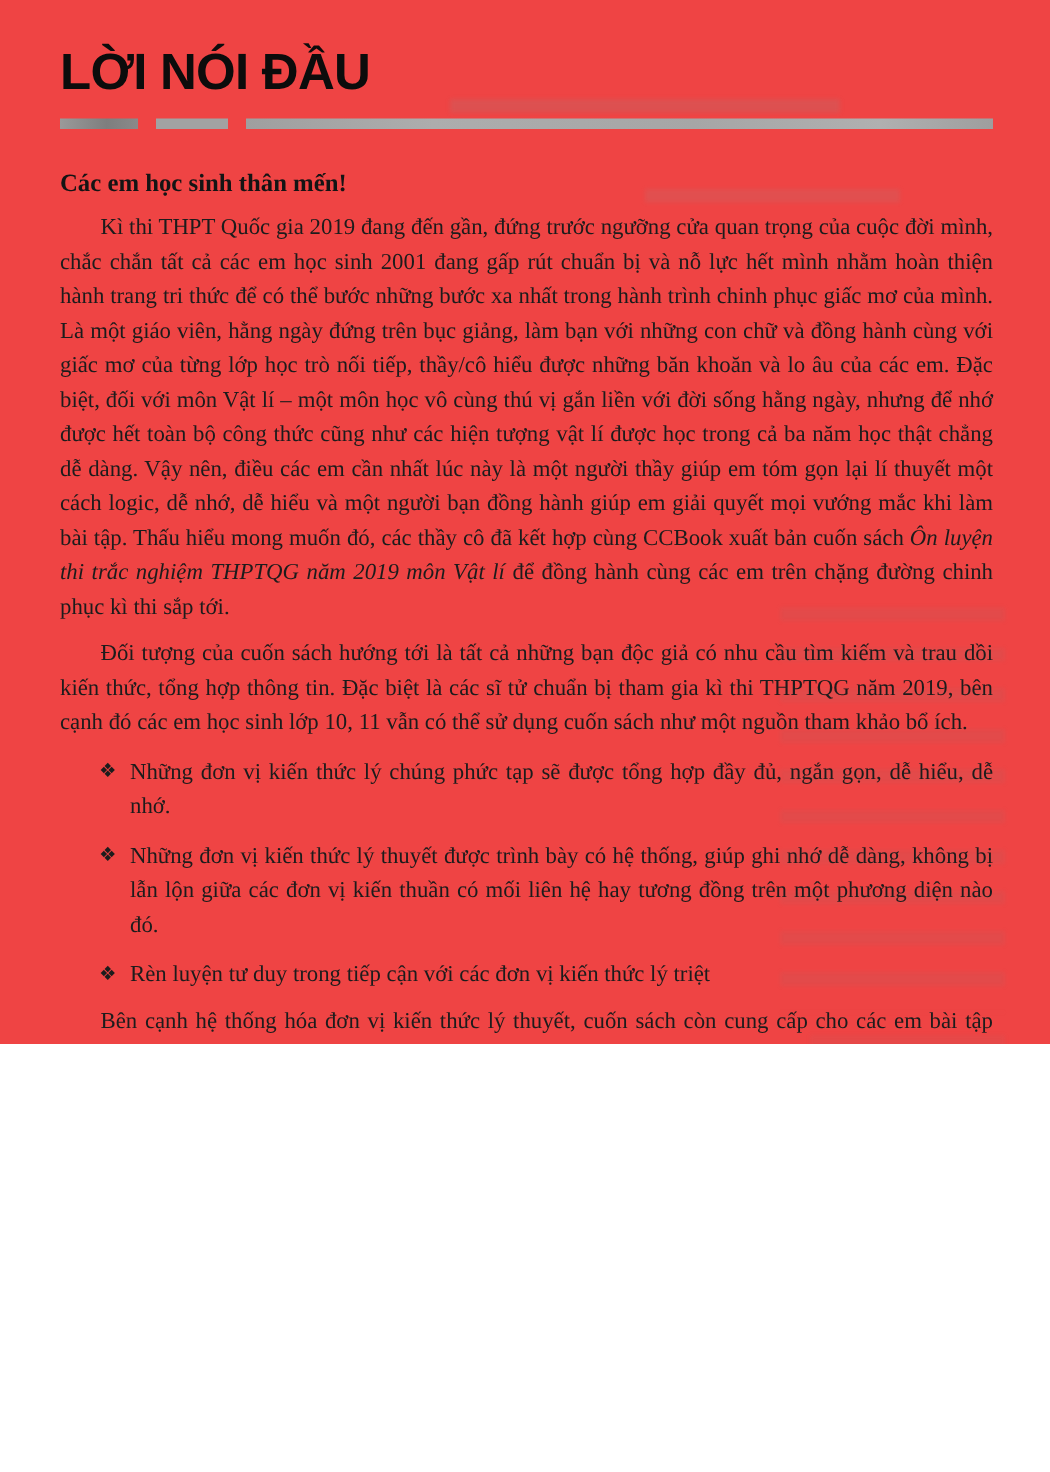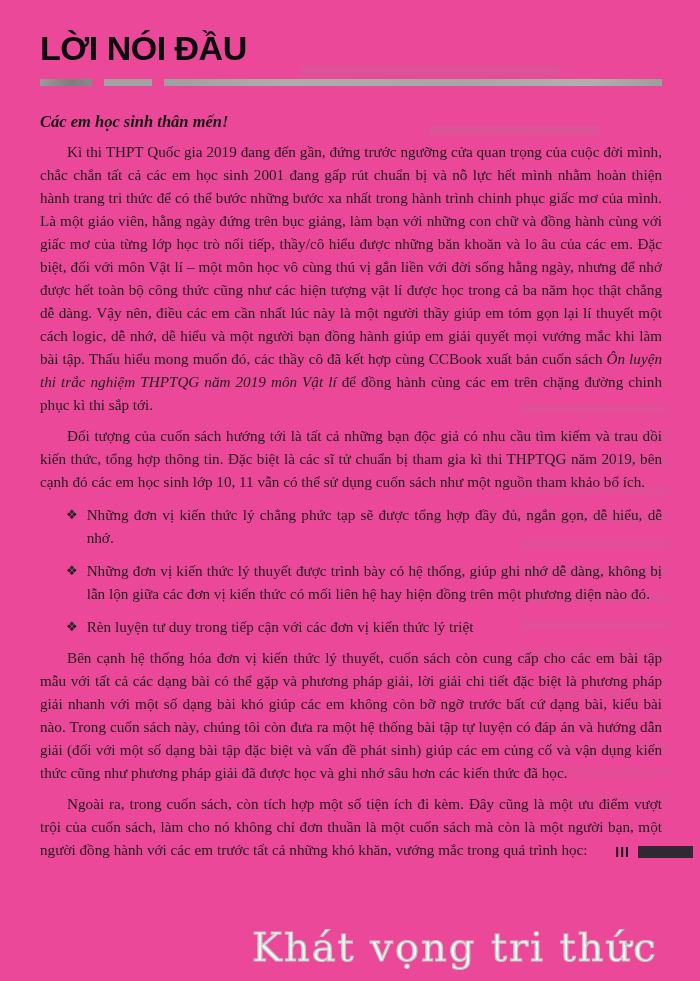--- a/index.html
+++ b/index.html
@@ -1,20 +1,20 @@
 <!DOCTYPE html>
 <html><head>
 <meta charset="utf-8">
 <style>
   html, body { margin: 0; padding: 0; background: #ffffff; }
   .page {
     position: relative;
     width: 700px;
-    height: 981px;
-    background: #ec4899;
+    height: 696px;
+    background: #ef4444;
     overflow: hidden;
     font-family: "Liberation Serif", serif;
     color: #1c1c1c;
   }
   .inner {
     position: absolute;
     left: 40px;
     top: 0;
     width: 622px;
   }
@@ -29,21 +29,20 @@
   }
   .rule { position: relative; margin-top: 13px; height: 7px; }
   .rule .seg { position: absolute; top: 0; height: 7px; }
   .rule .seg1 { left: 0;   width: 52px;  background: linear-gradient(90deg,#9a9a9a,#7e7e7e 60%,#8a8a8a); }
   .rule .seg2 { left: 64px; width: 48px; background: #a2a2a2; }
   .rule .seg3 { left: 124px; width: 498px;
     background: linear-gradient(90deg,#9f9f9f,#adadad 25%,#a6a6a6 60%,#b0b0b0 85%,#9e9e9e); }
   .greeting {
     margin: 26px 0 0 0;
     font-weight: bold;
-    font-style: italic;
     font-size: 16.5px;
     color: #141414;
   }
   .body-text { margin-top: 2px; }
   .body-p {
     margin: 8px 0 0 0;
     font-size: 15.2px;
     line-height: 23px;
     text-align: justify;
     text-indent: 27px;
@@ -134,25 +133,25 @@
     </div>
 
     <p class="greeting">Các em học sinh thân mến!</p>
 
     <div class="body-text">
         <p class="body-p"><span>Kì thi THPT Quốc gia 2019 đang đến gần, đứng trước ngưỡng cửa quan trọng của cuộc đời mình, chắc chắn tất cả các em học sinh 2001 đang gấp rút chuẩn bị và nỗ lực hết mình nhằm hoàn thiện hành trang tri thức để có thể bước những bước xa nhất trong hành trình chinh phục giấc mơ của mình. Là một giáo viên, hằng ngày đứng trên bục giảng, làm bạn với những con chữ và đồng hành cùng với giấc mơ của từng lớp học trò nối tiếp, thầy/cô hiểu được những băn khoăn và lo âu của các em. Đặc biệt, đối với môn Vật lí – một môn học vô cùng thú vị gắn liền với đời sống hằng ngày, nhưng để nhớ được hết toàn bộ công thức cũng như các hiện tượng vật lí được học trong cả ba năm học thật chẳng dễ dàng. Vậy nên, điều các em cần nhất lúc này là một người thầy giúp em tóm gọn lại lí thuyết một cách logic, dễ nhớ, dễ hiểu và một người bạn đồng hành giúp em giải quyết mọi vướng mắc khi làm bài tập. Thấu hiểu mong muốn đó, các thầy cô đã kết hợp cùng CCBook xuất bản cuốn sách </span><span class="it">Ôn luyện thi trắc nghiệm THPTQG năm 2019 môn Vật lí</span><span> để đồng hành cùng các em trên chặng đường chinh phục kì thi sắp tới.</span></p>
         <p class="body-p"><span>Đối tượng của cuốn sách hướng tới là tất cả những bạn độc giả có nhu cầu tìm kiếm và trau dồi kiến thức, tổng hợp thông tin. Đặc biệt là các sĩ tử chuẩn bị tham gia kì thi THPTQG năm 2019, bên cạnh đó các em học sinh lớp 10, 11 vẫn có thể sử dụng cuốn sách như một nguồn tham khảo bổ ích.</span></p>
         <div class="bullets">
           <div class="bullet">
             <span class="marker">❖</span>
-            <span class="btext">Những đơn vị kiến thức lý chẳng phức tạp sẽ được tổng hợp đầy đủ, ngắn gọn, dễ hiểu, dễ nhớ.</span>
+            <span class="btext">Những đơn vị kiến thức lý chúng phức tạp sẽ được tổng hợp đầy đủ, ngắn gọn, dễ hiểu, dễ nhớ.</span>
           </div>
           <div class="bullet">
             <span class="marker">❖</span>
-            <span class="btext">Những đơn vị kiến thức lý thuyết được trình bày có hệ thống, giúp ghi nhớ dễ dàng, không bị lẫn lộn giữa các đơn vị kiến thức có mối liên hệ hay hiện đồng trên một phương diện nào đó.</span>
+            <span class="btext">Những đơn vị kiến thức lý thuyết được trình bày có hệ thống, giúp ghi nhớ dễ dàng, không bị lẫn lộn giữa các đơn vị kiến thuần có mối liên hệ hay tương đồng trên một phương diện nào đó.</span>
           </div>
           <div class="bullet">
             <span class="marker">❖</span>
             <span class="btext">Rèn luyện tư duy trong tiếp cận với các đơn vị kiến thức lý triệt</span>
           </div>
         </div>
         <p class="body-p"><span>Bên cạnh hệ thống hóa đơn vị kiến thức lý thuyết, cuốn sách còn cung cấp cho các em bài tập mẫu với tất cả các dạng bài có thể gặp và phương pháp giải, lời giải chi tiết đặc biệt là phương pháp giải nhanh với một số dạng bài khó giúp các em không còn bỡ ngỡ trước bất cứ dạng bài, kiểu bài nào. Trong cuốn sách này, chúng tôi còn đưa ra một hệ thống bài tập tự luyện có đáp án và hướng dẫn giải (đối với một số dạng bài tập đặc biệt và vấn đề phát sinh) giúp các em củng cố và vận dụng kiến thức cũng như phương pháp giải đã được học và ghi nhớ sâu hơn các kiến thức đã học.</span></p>
         <p class="body-p"><span>Ngoài ra, trong cuốn sách, còn tích hợp một số tiện ích đi kèm. Đây cũng là một ưu điểm vượt trội của cuốn sách, làm cho nó không chỉ đơn thuần là một cuốn sách mà còn là một người bạn, một người đồng hành với các em trước tất cả những khó khăn, vướng mắc trong quá trình học:</span></p>
       </div>
   </div>

